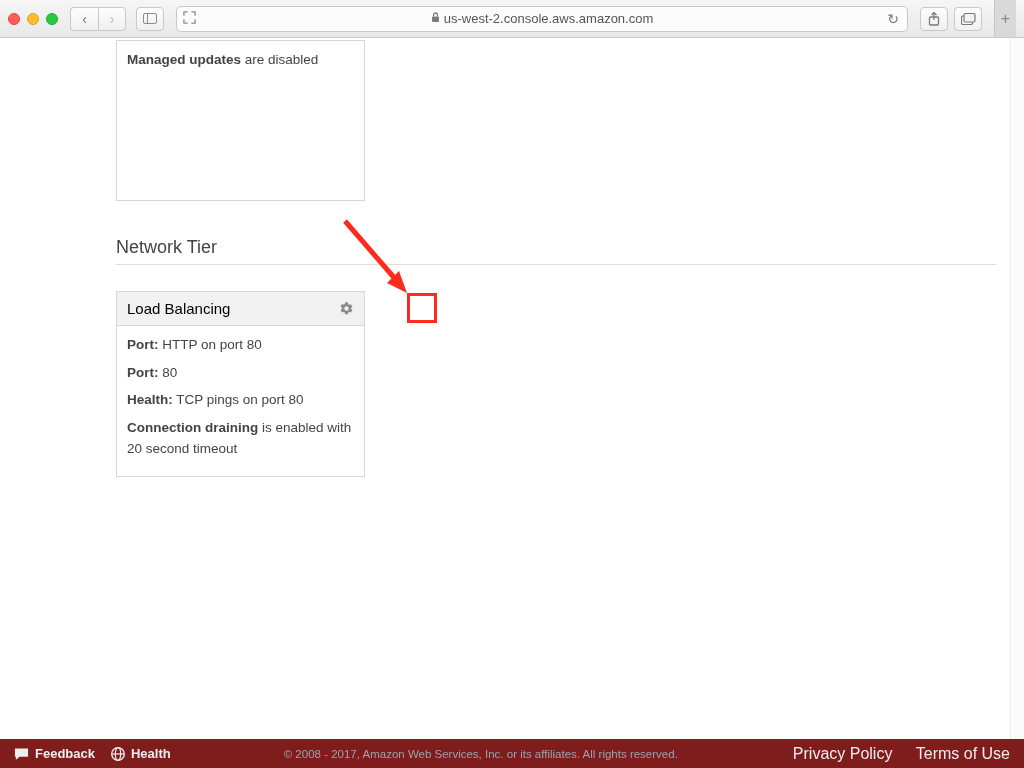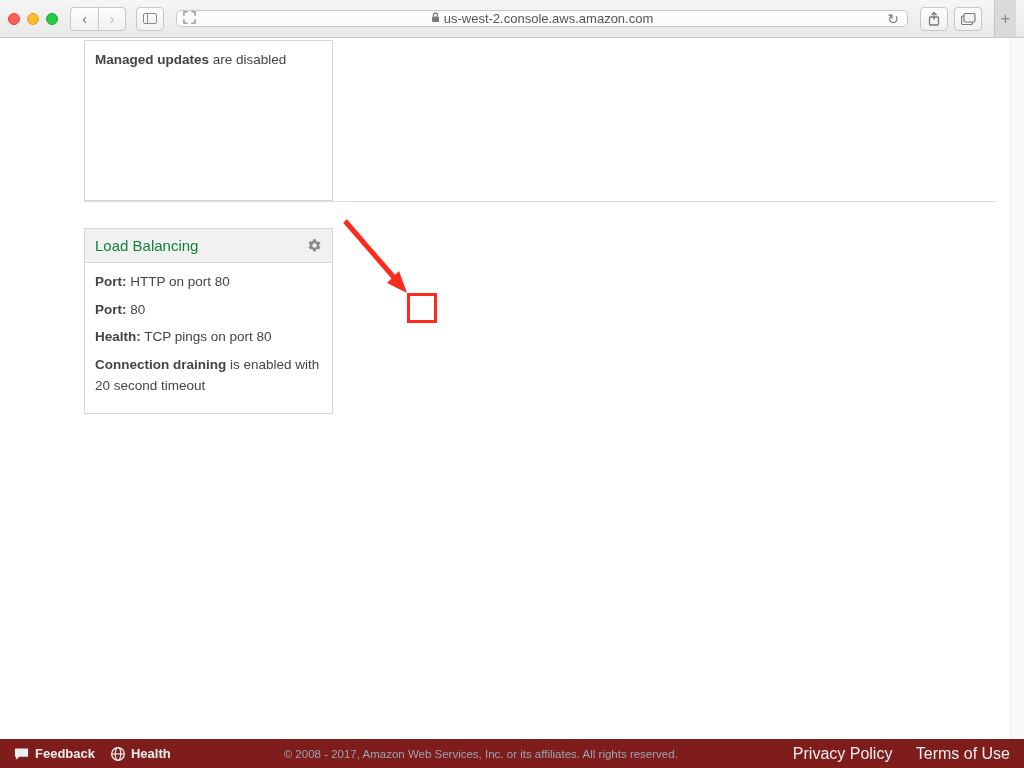--- a/index.html
+++ b/index.html
@@ -29,21 +29,21 @@
     background:linear-gradient(#fdfdfd,#f0f0f0);
     display:flex; align-items:center; justify-content:center;
     color:#6e6e6e; font-size:14px;
   }
   .tool-btn.disabled { color:#bdbdbd; }
   .tool-group { display:flex; }
   .tool-group .tool-btn:first-child{ border-top-right-radius:0; border-bottom-right-radius:0; border-right:none;}
   .tool-group .tool-btn:last-child{ border-top-left-radius:0; border-bottom-left-radius:0;}
 
   .address-bar {
-    flex:1; height:17px;
+    flex:1; height:26px;
     border:1px solid #c8c8c8; border-radius:5px;
     background:#fcfcfc;
     display:flex; align-items:center; justify-content:center;
     position:relative;
     margin: 0 6px;
   }
   .address-bar .expand { position:absolute; left:6px; color:#888; font-size:12px;}
   .address-bar .lock { font-size:11px; color:#7a7a7a; margin-right:4px;}
   .address-bar .url { color:#555; font-size:13px;}
   .address-bar .reload { position:absolute; right:8px; color:#7a7a7a; font-size:14px;}
@@ -52,41 +52,41 @@
     width:22px; height:100%;
     background:#d9d9d9; border-left:1px solid #c6c6c6;
     display:flex; align-items:center; justify-content:center;
     color:#888; font-size:16px; margin-left:6px;
   }
 
   
   .page { position:relative; width:1024px; height:calc(768px - 38px - 29px); overflow:hidden; }
   .scroll-track { position:absolute; top:0; right:0; width:14px; height:100%; background:#fafafa; border-left:1px solid #ededed;}
 
-  .content { padding-left:84px; padding-right:28px; padding-top:2px; }
+  .content { padding-left:116px; padding-right:28px; padding-top:2px; }
 
   .card {
     border:1px solid #d6d6d6;
     width:249px;
     background:#fff;
   }
   .card-body { padding:8px 10px 10px 10px; font-size:13.5px; color:#444; line-height:1.6;}
   .card-body b { color:#444; font-weight:700;}
   .card.managed { height:161px; }
 
   h3.section {
     font-size:18px; font-weight:400; color:#444;
     margin-top:36px; margin-bottom:6px;
   }
   .section-rule { border:none; border-top:1px solid #ddd; margin-bottom:26px;}
 
   .card .card-header{
     height:34px; background:#f1f1f1; border-bottom:1px solid #d6d6d6;
     display:flex; align-items:center; justify-content:space-between;
-    padding:0 6px 0 10px; font-size:15px; color:#15803d;
+    padding:0 6px 0 10px; font-size:15px; color:#000000;
   }
   .gear-btn{
     width:24px; height:24px; display:flex; align-items:center; justify-content:center;
   }
   .gear-btn svg{ fill:#8a8a8a; }
 
   .hl-box{
     position:absolute;
     border:3px solid #fc2b1b;
     width:30px; height:30px;
@@ -181,20 +181,21 @@
 
   <div class="content">
 
     <div class="card managed">
       <div class="card-body">
         <b>Managed updates</b>
         <span>are disabled</span>
       </div>
     </div>
 
+    <h3 class="section">Network Tier</h3>
     <hr class="section-rule">
 
     <div class="card lb-card">
       <div class="card-header">
         <span>Load Balancing</span>
         <span class="gear-btn">
           <svg width="15" height="15" viewBox="0 0 24 24">
               <path d="M19.14,12.94a7.14,7.14,0,0,0,.05-.94,7.14,7.14,0,0,0-.05-.94l2.03-1.58a.5.5,0,0,0,.12-.64l-1.92-3.32a.5.5,0,0,0-.61-.22l-2.39.96a7.03,7.03,0,0,0-1.62-.94l-.36-2.54A.5.5,0,0,0,13.9,2h-3.8a.5.5,0,0,0-.49.42L9.25,4.96a7.03,7.03,0,0,0-1.62.94l-2.39-.96a.5.5,0,0,0-.61.22L2.71,8.48a.5.5,0,0,0,.12.64L4.86,10.7a7.14,7.14,0,0,0-.05.94,7.14,7.14,0,0,0,.05.94L2.83,14.16a.5.5,0,0,0-.12.64l1.92,3.32a.5.5,0,0,0,.61.22l2.39-.96a7.03,7.03,0,0,0,1.62.94l.36,2.54a.5.5,0,0,0,.49.42h3.8a.5.5,0,0,0,.49-.42l.36-2.54a7.03,7.03,0,0,0,1.62-.94l2.39.96a.5.5,0,0,0,.61-.22l1.92-3.32a.5.5,0,0,0-.12-.64ZM12,15.5A3.5,3.5,0,1,1,15.5,12,3.5,3.5,0,0,1,12,15.5Z"></path>
             </svg>
         </span>

